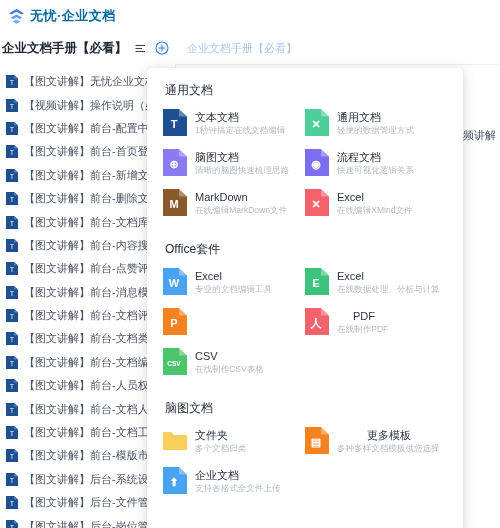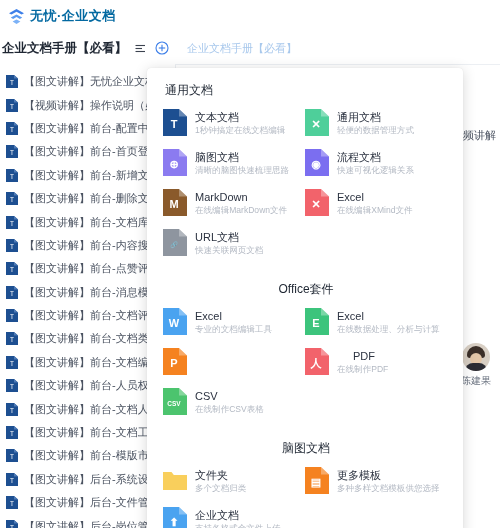--- a/index.html
+++ b/index.html
@@ -80,21 +80,21 @@
   .author-name { font-size:10px; color:#6b7380; white-space:nowrap; }
 
   
   .dropdown {
     position:absolute; left:147px; top:68px; width:316px; height:470px;
     background:#ffffff; border-radius:4px;
     box-shadow:0 2px 14px rgba(0,0,0,0.16), 0 0 1px rgba(0,0,0,0.12);
     padding:14px 16px 0 16px; overflow:hidden;
   }
   .sec-title { font-size:12px; color:#1f2733; font-weight:normal; margin:0 0 10px 2px; }
-  .sec-title.gap { margin-top:12px;text-align:center; }
+  .sec-title.gap { margin-top:12px; }
   .grid { display:flex; flex-wrap:wrap; }
   .cell { width:50%; display:flex; align-items:flex-start; gap:8px; margin-bottom:12px; cursor:pointer; }
   .cell-ic { width:24px; height:27px; flex:0 0 auto; }
   .cell-ic svg { display:block; }
   .cell-txt { min-width:0; padding-top:1px; }
   .cell-name { font-size:11px; color:#2b3240; line-height:14px; white-space:nowrap; }
   .cell-desc { font-size:9px; color:#b4bac4; line-height:13px; white-space:nowrap; transform:scale(0.95); transform-origin:left center; }
 </style>
 </head>
 <body>
@@ -337,28 +337,20 @@
 
   <div class="tabbar" id="tabbar">
       <span class="tab">企业文档手册【必看】</span>
     </div>
 
   <div class="doc-title">
     <span>看】</span><span class="circ"></span>
   </div>
   <div class="doc-sub">视频讲解</div>
 
-  <div class="author-block">
-    <div class="avatar">
-      <span class="hair"></span>
-        <span class="face"></span>
-        <span class="body"></span>
-    </div>
-    <div class="author-name">陈建果</div>
-  </div>
 
   <div class="dropdown" id="dropdown">
       <div class="sec-title">通用文档</div>
       <div class="grid">
         <div class="cell">
           <span class="cell-ic">
             <svg width="24" height="27" viewBox="0 0 24 27">
               <path d="M0 0 H16 L24 7.4 V27 H0 Z" fill="#1d4f91"></path>
               <path d="M16 0 L24 7.4 H16 Z" fill="rgba(255,255,255,0.32)"></path>
               <text x="11" y="19" font-size="11" fill="#ffffff" text-anchor="middle" font-family="Liberation Sans, sans-serif" font-weight="bold">T</text>
@@ -427,33 +419,20 @@
               <path d="M0 0 H16 L24 7.4 V27 H0 Z" fill="#f2636b"></path>
               <path d="M16 0 L24 7.4 H16 Z" fill="rgba(255,255,255,0.32)"></path>
               <text x="11" y="19" font-size="11" fill="#ffffff" text-anchor="middle" font-family="Liberation Sans, sans-serif" font-weight="bold">✕</text>
             </svg>
           </span>
           <span class="cell-txt">
             <span class="cell-name" style="display: block;">Excel</span>
             <span class="cell-desc" style="display: block;">在线编辑XMind文件</span>
           </span>
         </div>
-        <div class="cell">
-          <span class="cell-ic">
-            <svg width="24" height="27" viewBox="0 0 24 27">
-              <path d="M0 0 H16 L24 7.4 V27 H0 Z" fill="#8e959f"></path>
-              <path d="M16 0 L24 7.4 H16 Z" fill="rgba(255,255,255,0.32)"></path>
-              <text x="11" y="18" font-size="6.5" fill="#ffffff" text-anchor="middle" font-family="Liberation Sans, sans-serif" font-weight="bold">🔗</text>
-            </svg>
-          </span>
-          <span class="cell-txt">
-            <span class="cell-name" style="display: block;">URL文档</span>
-            <span class="cell-desc" style="display: block;">快速关联网页文档</span>
-          </span>
-        </div>
       </div>
       <div class="sec-title gap">Office套件</div>
       <div class="grid">
         <div class="cell">
           <span class="cell-ic">
             <svg width="24" height="27" viewBox="0 0 24 27">
               <path d="M0 0 H16 L24 7.4 V27 H0 Z" fill="#4aa3f0"></path>
               <path d="M16 0 L24 7.4 H16 Z" fill="rgba(255,255,255,0.32)"></path>
               <text x="11" y="19" font-size="11" fill="#ffffff" text-anchor="middle" font-family="Liberation Sans, sans-serif" font-weight="bold">W</text>
             </svg>
@@ -527,21 +506,21 @@
         </div>
         <div class="cell">
           <span class="cell-ic">
             <svg width="24" height="27" viewBox="0 0 24 27">
               <path d="M0 0 H16 L24 7.4 V27 H0 Z" fill="#f58220"></path>
               <path d="M16 0 L24 7.4 H16 Z" fill="rgba(255,255,255,0.32)"></path>
               <text x="11" y="19" font-size="11" fill="#ffffff" text-anchor="middle" font-family="Liberation Sans, sans-serif" font-weight="bold">▤</text>
             </svg>
           </span>
           <span class="cell-txt">
-            <span class="cell-name" style="display: block;">更多模板</span>
+            <span class="cell-name" style="display: block; margin-left: 30px;">更多模板</span>
             <span class="cell-desc" style="display: block;">多种多样文档模板供您选择</span>
           </span>
         </div>
         <div class="cell">
           <span class="cell-ic">
             <svg width="24" height="27" viewBox="0 0 24 27">
               <path d="M0 0 H16 L24 7.4 V27 H0 Z" fill="#4aa3f0"></path>
               <path d="M16 0 L24 7.4 H16 Z" fill="rgba(255,255,255,0.32)"></path>
               <text x="11" y="19" font-size="11" fill="#ffffff" text-anchor="middle" font-family="Liberation Sans, sans-serif" font-weight="bold">⬆</text>
             </svg>

